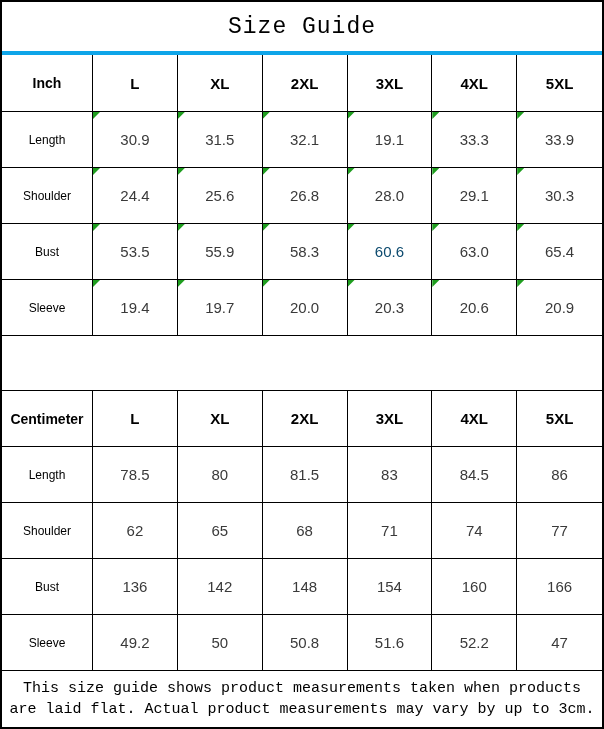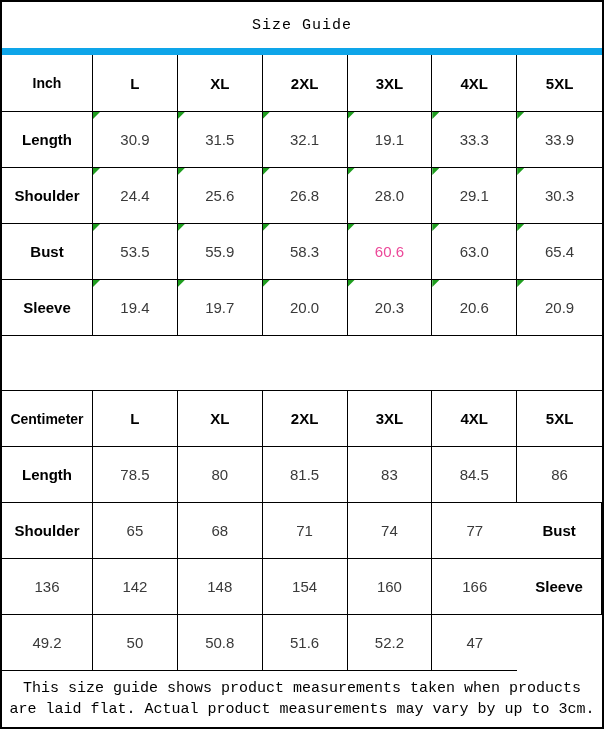--- a/index.html
+++ b/index.html
@@ -18,29 +18,29 @@
   }
   .span7{grid-column:1 / -1;}
   .c{
     border-right:1px solid #000;
     border-bottom:1px solid #000;
     display:flex;align-items:center;justify-content:center;
     position:relative;
   }
   .c.last{border-right:none;}
   .title-cell{
-    border-bottom:7px solid #0ea5e9;
+    border-bottom:4px solid #0ea5e9;
     display:flex;align-items:center;justify-content:center;
     font-family:"Liberation Mono", monospace;
-    font-size:15px;letter-spacing:1px;color:#000;
+    font-size:23px;letter-spacing:1px;color:#000;
   }
   .gap-cell{border-bottom:1px solid #000;}
   .hdr{font-weight:bold;font-size:15px;color:#000;}
   .unit{font-weight:bold;font-size:14px;color:#000;}
-  .rowlabel{font-weight:bold;font-size:15px;color:#000;}
+  .rowlabel{font-weight:normal;font-size:12px;color:#000;}
   .val{font-size:15px;color:#3a3a3a;}
   .marker{
     position:absolute;top:0;left:0;width:7px;height:7px;
     clip-path:polygon(0 0,100% 0,0 100%);
   }
   .footer-cell{
     display:flex;flex-direction:column;align-items:center;justify-content:center;
     font-family:"Liberation Mono", monospace;
     font-size:15px;line-height:21px;color:#000;
     text-align:center;
@@ -120,21 +120,21 @@
         <span>53.5</span>
       </div>
     <div class="c val" style="color: rgb(58, 58, 58);">
         <span class="marker" style="background: rgb(31, 158, 31);"></span>
         <span>55.9</span>
       </div>
     <div class="c val" style="color: rgb(58, 58, 58);">
         <span class="marker" style="background: rgb(31, 158, 31);"></span>
         <span>58.3</span>
       </div>
-    <div class="c val" style="color: #ec4899;">
+    <div class="c val" style="color: #0c4a6e;">
         <span class="marker" style="background: rgb(31, 158, 31);"></span>
         <span>60.6</span>
       </div>
     <div class="c val" style="color: rgb(58, 58, 58);">
         <span class="marker" style="background: rgb(31, 158, 31);"></span>
         <span>63.0</span>
       </div>
     <div class="c val last" style="color: rgb(58, 58, 58);">
         <span class="marker" style="background: rgb(31, 158, 31);"></span>
         <span>65.4</span>
@@ -178,20 +178,21 @@
 
     <div class="c rowlabel">Length</div>
     <div class="c val" style="color: rgb(58, 58, 58);">78.5</div>
     <div class="c val" style="color: rgb(58, 58, 58);">80</div>
     <div class="c val" style="color: rgb(58, 58, 58);">81.5</div>
     <div class="c val" style="color: rgb(58, 58, 58);">83</div>
     <div class="c val" style="color: rgb(58, 58, 58); text-align: right;">84.5</div>
     <div class="c val last" style="color: rgb(58, 58, 58);">86</div>
 
     <div class="c rowlabel">Shoulder</div>
+    <div class="c val" style="color: rgb(58, 58, 58);">62</div>
     <div class="c val" style="color: rgb(58, 58, 58);">65</div>
     <div class="c val" style="color: rgb(58, 58, 58);">68</div>
     <div class="c val" style="color: rgb(58, 58, 58);">71</div>
     <div class="c val" style="color: rgb(58, 58, 58);">74</div>
     <div class="c val last" style="color: rgb(58, 58, 58);">77</div>
 
     <div class="c rowlabel">Bust</div>
     <div class="c val" style="color: rgb(58, 58, 58);">136</div>
     <div class="c val" style="color: rgb(58, 58, 58);">142</div>
     <div class="c val" style="color: rgb(58, 58, 58);">148</div>

